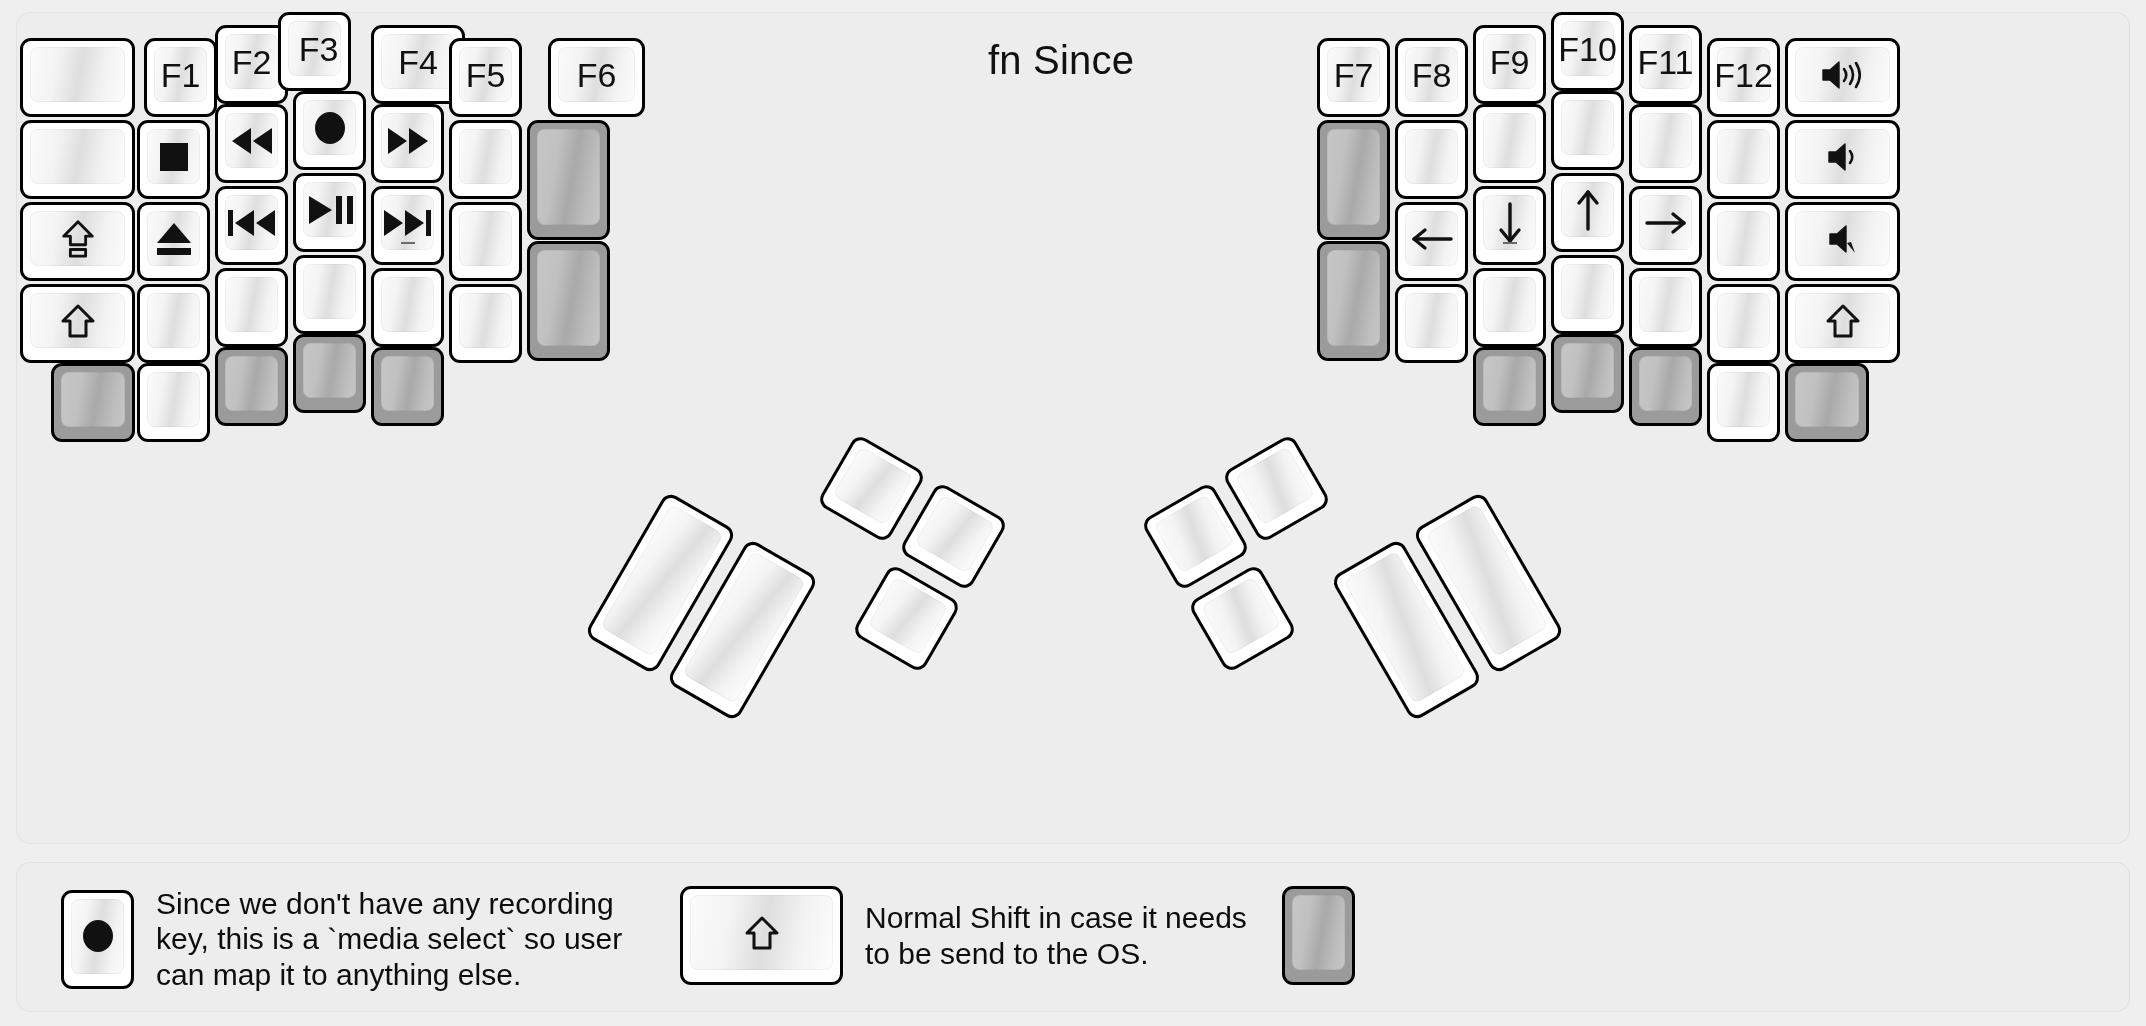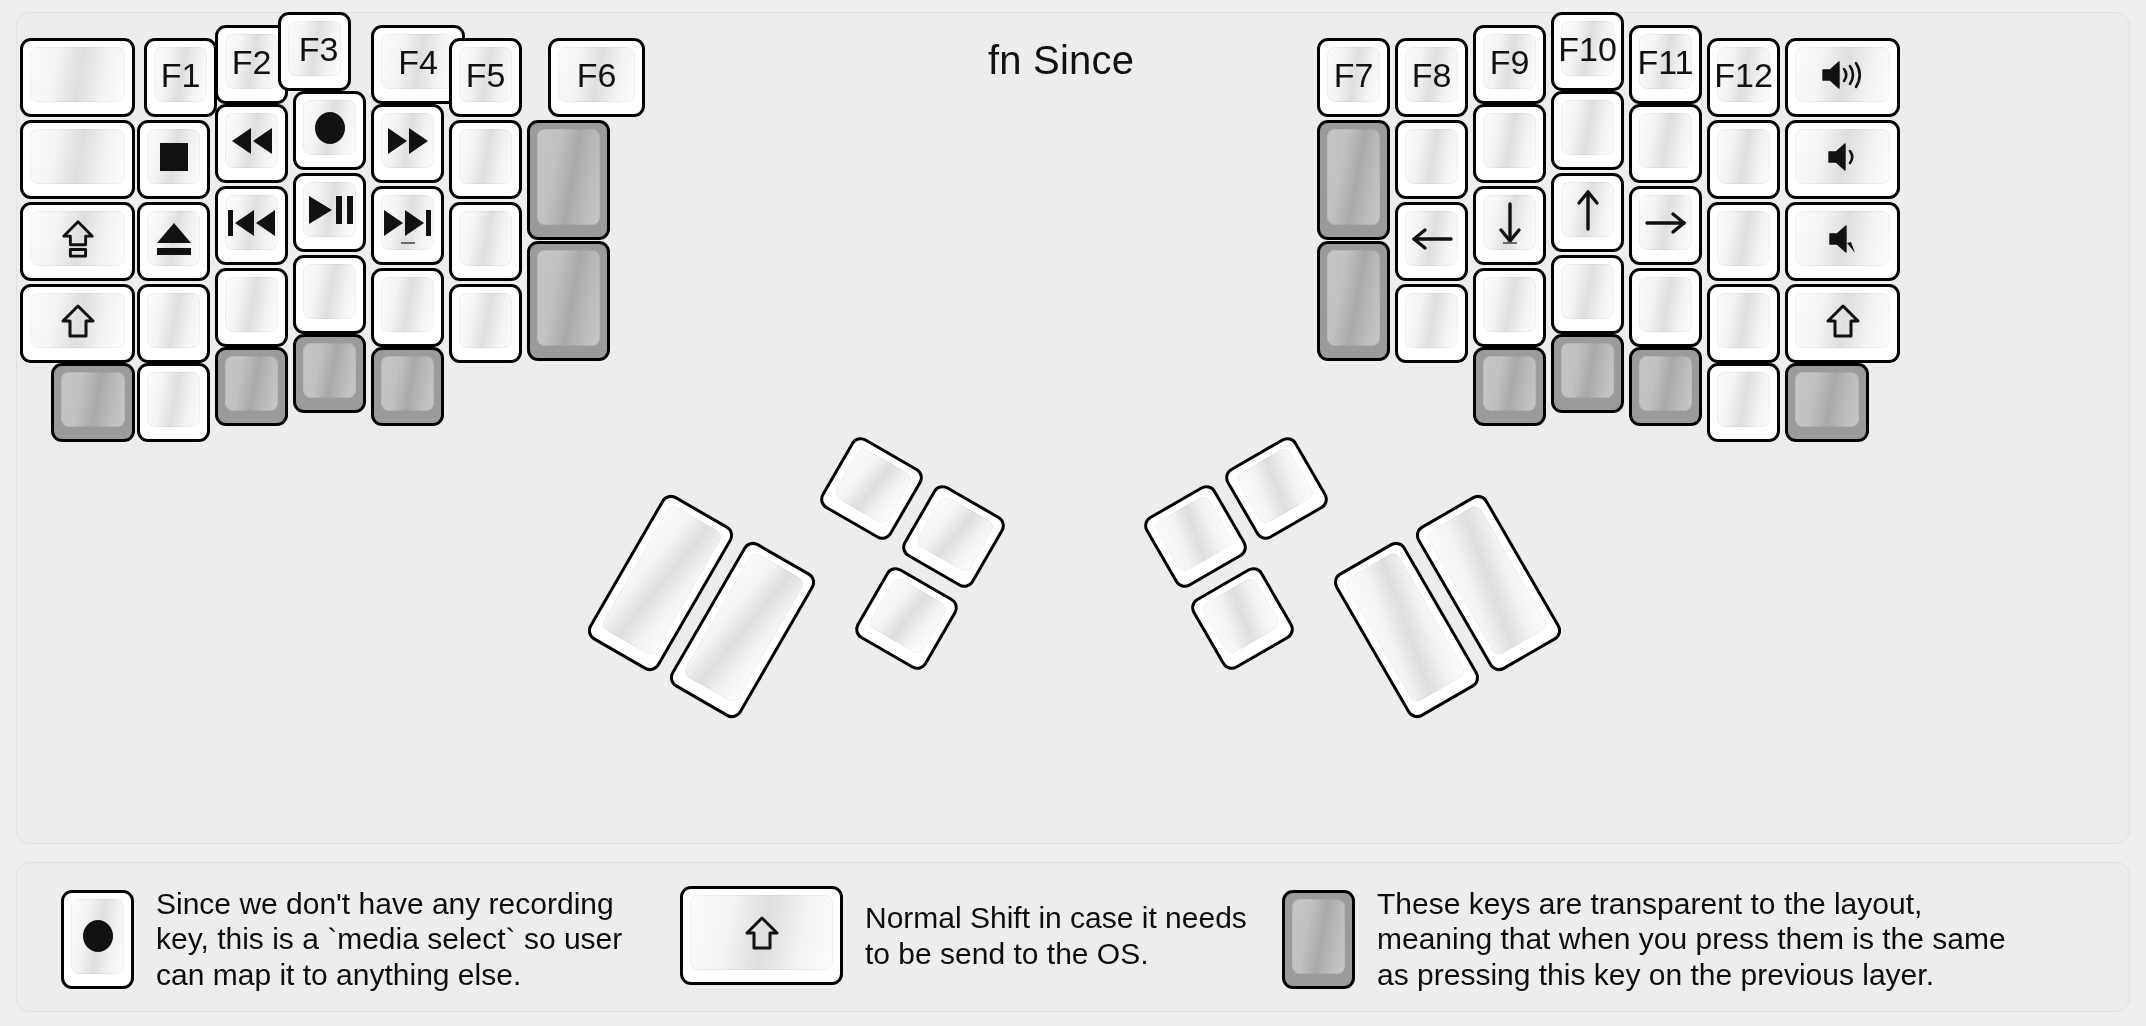--- a/index.html
+++ b/index.html
@@ -510,19 +510,16 @@
           </div>
         </div>
         <div class="legend-text">Normal Shift in case it needs
 to be send to the OS.</div>
       </div>
       <div class="legend-item" style="left: 1282px; top: 886px;">
         <div class="key trans" style="width: 73px; height: 99px;">
           <div class="cap"></div>
           <div class="lbl"></div>
         </div>
-        <div class="legend-text">These keys are transparent to the layout,
-meaning that when you press them is the same
-as pressing this key on the previous layer.</div>
       </div>
     </div>
 
 </div>
 
 </body></html>

